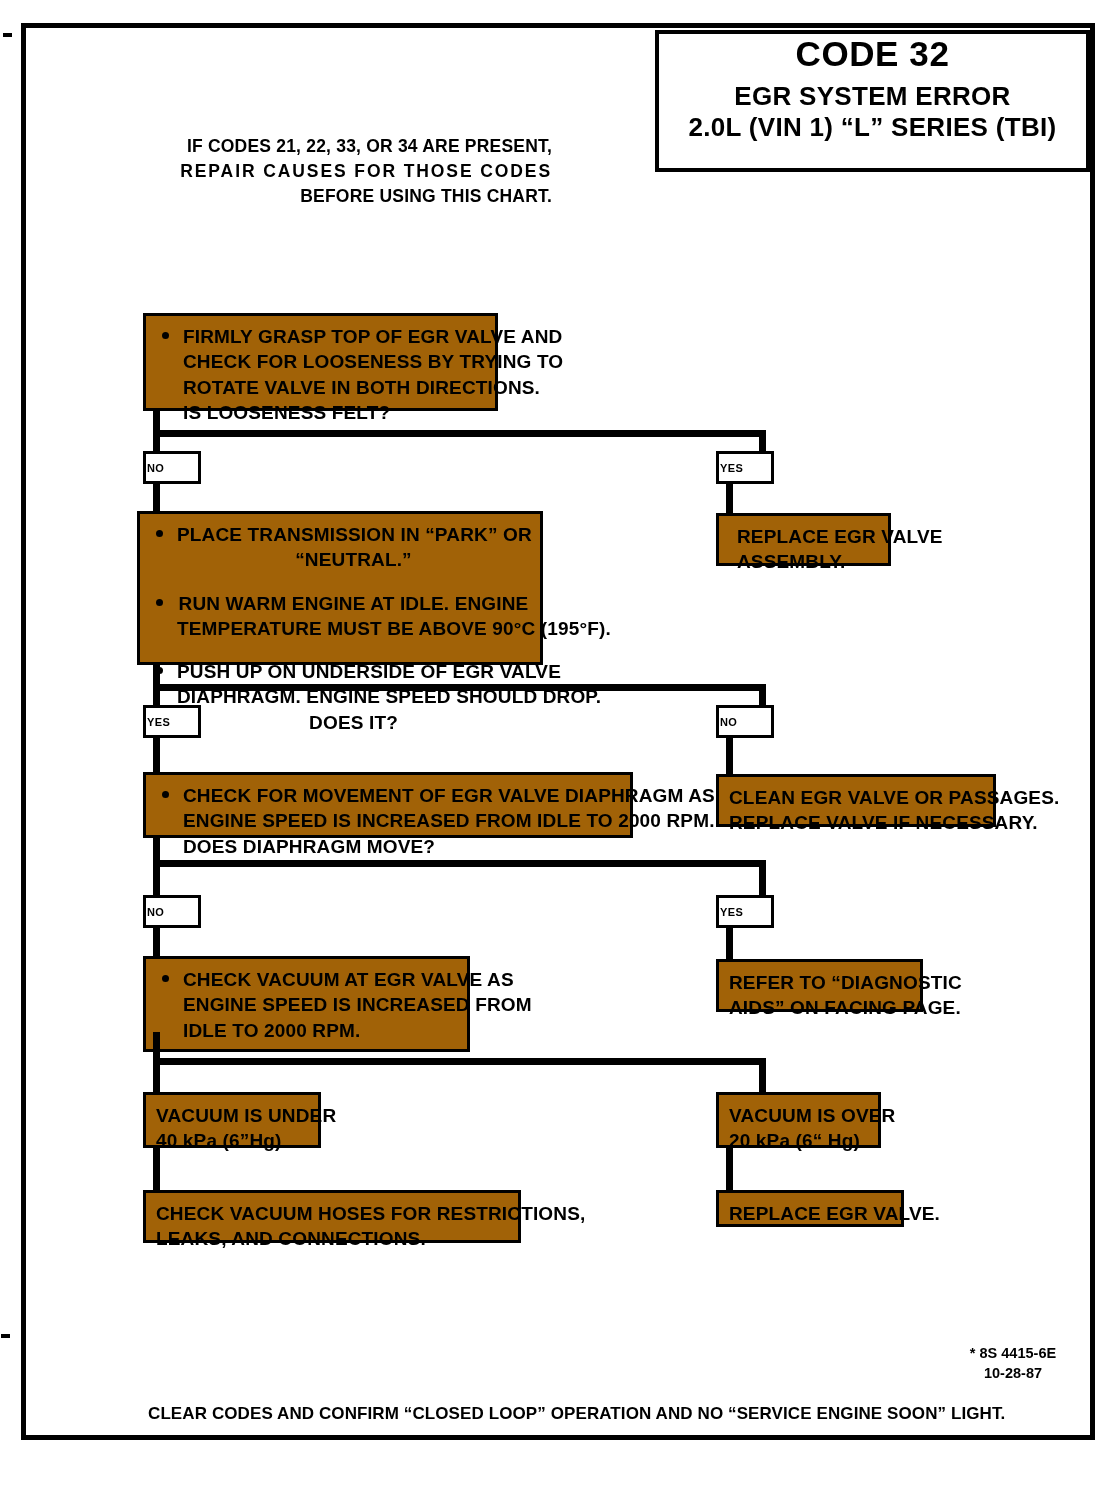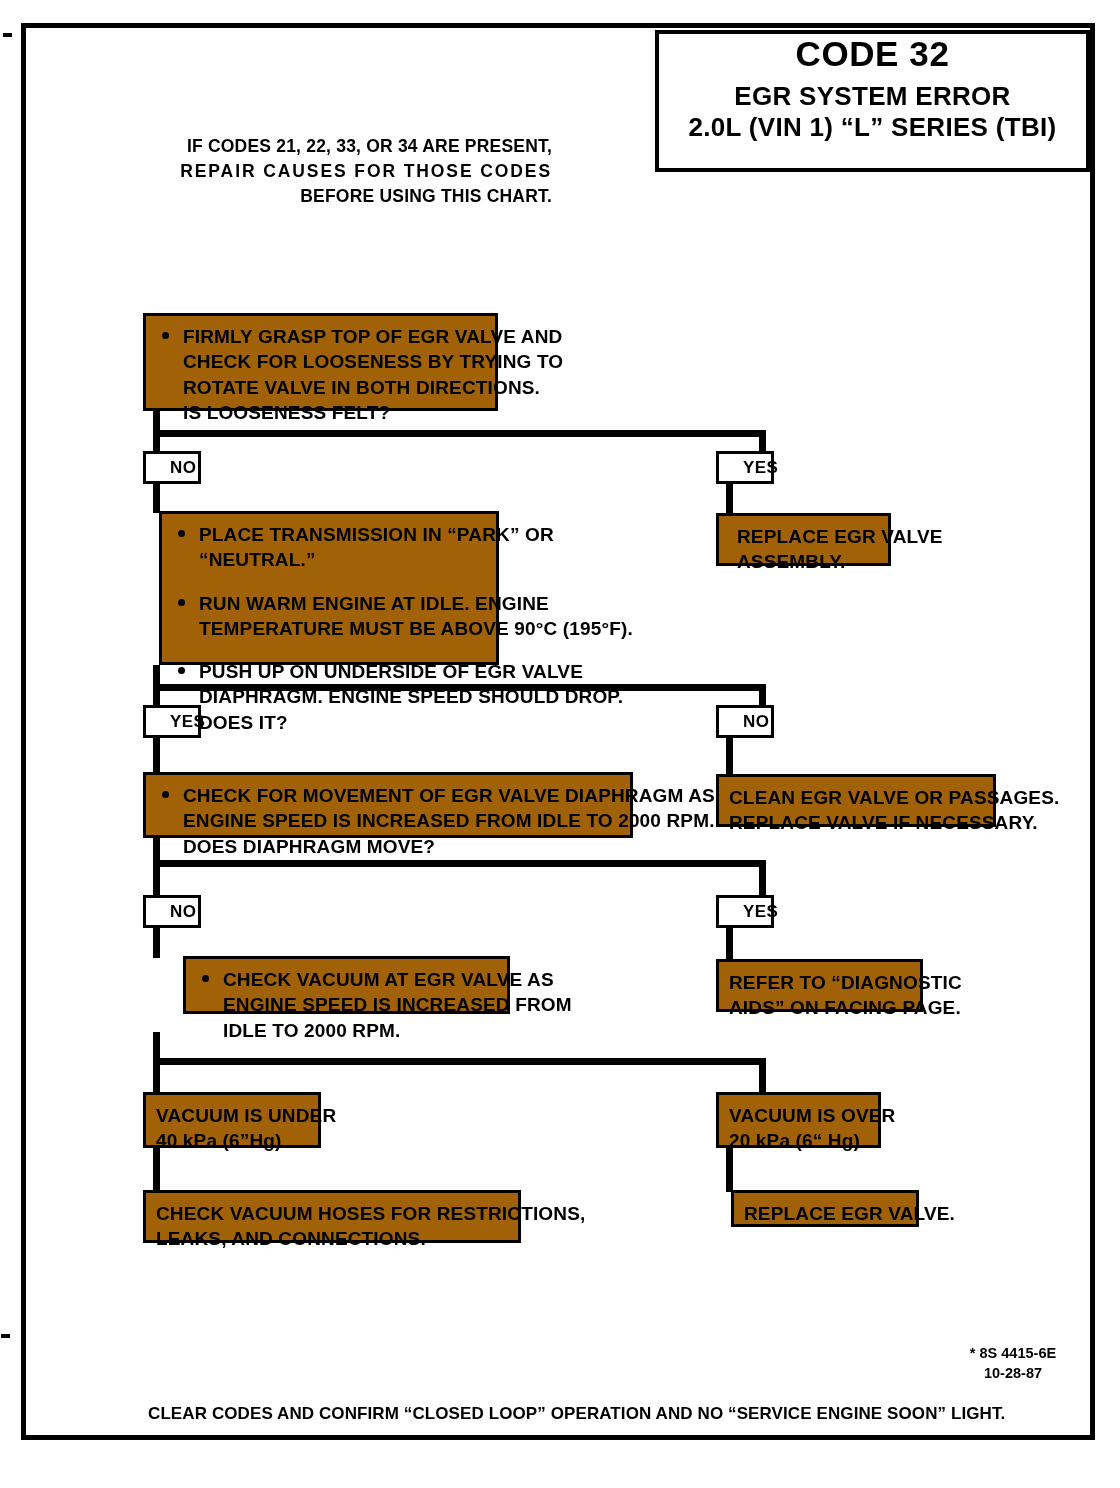--- a/index.html
+++ b/index.html
@@ -127,26 +127,26 @@
 
   
   .plain .line { white-space: nowrap; }
 
   
   .tag {
     position: absolute;
     border: 3px solid #000;
     box-sizing: border-box;
     background: #fff;
-    font-size: 17px;
+    font-size: 11px;
     font-weight: bold;
     letter-spacing: 0.4px;
     display: flex;
     align-items: center;
-    padding-left: 24px;
+    padding-left: 1px;
   }
 
   
   .vline, .hline {
     position: absolute;
     background: #000;
   }
   .vline { width: 7px; }
   .hline { height: 7px; }
 
@@ -220,21 +220,21 @@
   <div class="vline" style="left:153px; top:484px; height:29px;"></div>
   <div class="vline" style="left:726px; top:484px; height:31px;"></div>
 
   <div class="box plain" style="left:716px; top:513px; width:175px; height:53px;padding-left:8px;">
     <div class="inner">
       <span class="line">REPLACE EGR VALVE</span>
       <span class="line">ASSEMBLY.</span>
     </div>
   </div>
 
-  <div class="box" style="left:159px; top:511px; width:340px; height:154px;">
+  <div class="box" style="left:137px; top:511px; width:406px; height:154px;text-align:center;">
     <div class="inner">
       <ul class="bullets">
         <li>
           <span class="line">PLACE TRANSMISSION IN “PARK” OR</span>
           <span class="line">“NEUTRAL.”</span>
         </li>
         <li>
           <span class="line">RUN WARM ENGINE AT IDLE.  ENGINE</span>
           <span class="line">TEMPERATURE MUST BE  ABOVE 90°C (195°F).</span>
         </li>
@@ -294,21 +294,21 @@
   <div class="vline" style="left:153px; top:928px; height:30px;"></div>
   <div class="vline" style="left:726px; top:928px; height:33px;"></div>
 
   <div class="box plain" style="left:716px; top:959px; width:207px; height:53px;">
     <div class="inner">
       <span class="line">REFER TO  “DIAGNOSTIC</span>
       <span class="line">AIDS” ON FACING PAGE.</span>
     </div>
   </div>
 
-  <div class="box" style="left:143px; top:956px; width:327px; height:58px;margin-left:40px;">
+  <div class="box" style="left:143px; top:956px; width:327px; height:96px;">
     <div class="inner">
       <ul class="bullets">
         <li>
           <span class="line">CHECK VACUUM AT EGR VALVE AS</span>
           <span class="line">ENGINE SPEED IS INCREASED FROM</span>
           <span class="line">IDLE TO 2000 RPM.</span>
         </li>
       </ul>
     </div>
   </div>
@@ -334,21 +334,21 @@
   <div class="vline" style="left:153px; top:1148px; height:44px;"></div>
   <div class="vline" style="left:726px; top:1148px; height:44px;"></div>
 
   <div class="box plain" style="left:143px; top:1190px; width:378px; height:53px;">
     <div class="inner">
       <span class="line">CHECK VACUUM HOSES FOR RESTRICTIONS,</span>
       <span class="line">LEAKS, AND CONNECTIONS.</span>
     </div>
   </div>
 
-  <div class="box plain" style="left:716px; top:1190px; width:188px; height:37px;margin-left:15px;">
+  <div class="box plain" style="left:716px; top:1190px; width:188px; height:37px;">
     <div class="inner">
       <span class="line">REPLACE EGR VALVE.</span>
     </div>
   </div>
 
   <div class="footer-text">CLEAR CODES AND CONFIRM “CLOSED LOOP” OPERATION AND NO “SERVICE ENGINE SOON” LIGHT.</div>
   <div class="footer-meta">
     <div>* 8S 4415-6E</div>
     <div>10-28-87</div>
   </div>

